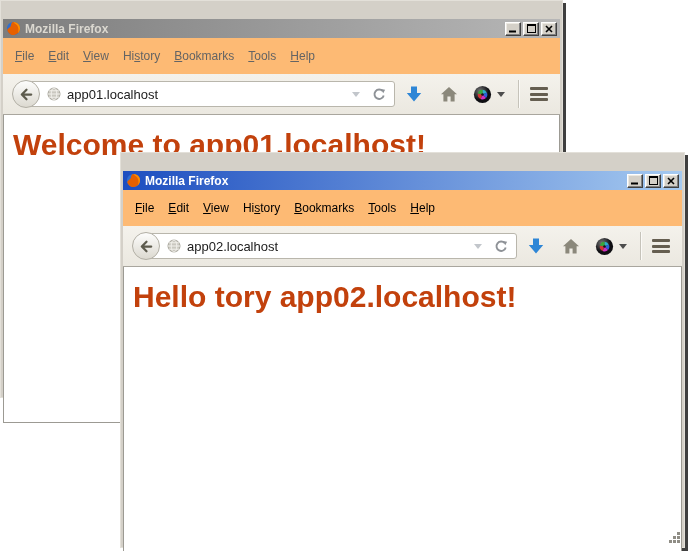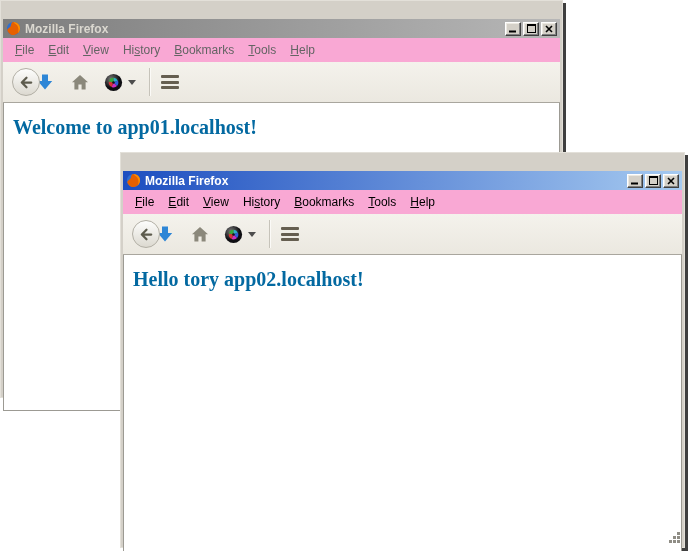--- a/index.html
+++ b/index.html
@@ -45,26 +45,26 @@
     border-color: #ffffff #404040 #404040 #ffffff;
     box-shadow: inset -1px -1px 0 #808080, inset 1px 1px 0 #ece9e2;
     display: flex; align-items: center; justify-content: center;
     margin-left: 2px;
     padding: 0;
   }
   .wbtn svg { display: block; }
 
   
   .menubar {
-    height: 24px;
+    height: 36px;
     display: flex;
     align-items: center;
     padding-left: 5px;
     font-size: 12px;
-    background: #f9a8d4;
+    background: #fdba74;
   }
   .win1 .menubar { color: #646464; }
   .win2 .menubar { color: #000000; }
   .menu-item { padding: 3px 7px; white-space: nowrap; cursor: default; }
   .menu-item u { text-decoration: underline; }
 
   
   .toolbar {
     height: 41px;
     background: linear-gradient(#f4f2ec, #ebe8e0);
@@ -125,24 +125,24 @@
 
   
   .page {
     background: #ffffff;
     border: 1px solid #9c9a93;
     border-top: none;
     height: calc(100% - 84px);
     overflow: hidden;
   }
   .page h1 {
-    font-family: Liberation Serif, serif;
+    font-family: Liberation Sans, sans-serif;
     font-weight: bold;
-    font-size: 20px;
-    color: #0369a1;
+    font-size: 30px;
+    color: #c2410c;
     margin: 13px 0 0 9px;
     white-space: nowrap;
   }
 
   .grip { position: absolute; right: 3px; bottom: 3px; width: 14px; height: 14px; }
 </style>
 </head>
 <body>
 
 <div class="window win1">
@@ -183,20 +183,37 @@
     <span class="menu-item"><span></span><u>B</u><span>ookmarks</span></span>
     <span class="menu-item"><span></span><u>T</u><span>ools</span></span>
     <span class="menu-item"><span></span><u>H</u><span>elp</span></span>
   </div>
 
   <div class="toolbar">
     <div class="back-btn">
       <svg width="15" height="15" viewBox="0 0 16 16">
           <path d="M8 3 L3 8 L8 13 M3.5 8 H13" stroke="#5d5b4d" stroke-width="2.4" fill="none" stroke-linecap="round" stroke-linejoin="round"></path>
         </svg>
+    </div>
+    <div class="urlbar">
+      <span class="globe-icon">
+        <svg width="14" height="14" viewBox="0 0 14 14">
+            <circle cx="7" cy="7" r="6" fill="#cac8c0" stroke="#a7a59b"></circle>
+            <ellipse cx="7" cy="7" rx="2.8" ry="6" fill="none" stroke="#f2f1ec" stroke-width="1"></ellipse>
+            <path d="M1 7 H13 M2.2 3.8 H11.8 M2.2 10.2 H11.8" stroke="#f2f1ec" stroke-width="1" fill="none"></path>
+          </svg>
+      </span>
+      <span class="url-text">app01.localhost</span>
+      <span class="url-drop"></span>
+      <span class="tb-btn">
+        <svg width="15" height="15" viewBox="0 0 16 16">
+            <path d="M12.5 9 A5 5 0 1 1 11.5 4.5" stroke="#8e9297" stroke-width="2" fill="none"></path>
+            <path d="M9.5 2.2 L14 3 L12 6.6 Z" fill="#8e9297"></path>
+          </svg>
+      </span>
     </div>
     <span class="tb-btn btn-downloads">
       <svg width="18" height="19" viewBox="0 0 18 19">
           <path d="M6 1.5 H12 V8 H16.2 L9 16.5 L1.8 8 H6 Z" fill="#2e86d6"></path>
         </svg>
     </span>
     <span class="tb-btn btn-home">
       <svg width="18" height="17" viewBox="0 0 18 17">
           <path d="M9 1 L17 8.2 H14.6 V15.5 H10.6 V10.5 H7.4 V15.5 H3.4 V8.2 H1 Z" fill="#8b887b"></path>
         </svg>
@@ -271,20 +288,37 @@
     <span class="menu-item"><span></span><u>B</u><span>ookmarks</span></span>
     <span class="menu-item"><span></span><u>T</u><span>ools</span></span>
     <span class="menu-item"><span></span><u>H</u><span>elp</span></span>
   </div>
 
   <div class="toolbar">
     <div class="back-btn">
       <svg width="15" height="15" viewBox="0 0 16 16">
           <path d="M8 3 L3 8 L8 13 M3.5 8 H13" stroke="#5d5b4d" stroke-width="2.4" fill="none" stroke-linecap="round" stroke-linejoin="round"></path>
         </svg>
+    </div>
+    <div class="urlbar">
+      <span class="globe-icon">
+        <svg width="14" height="14" viewBox="0 0 14 14">
+            <circle cx="7" cy="7" r="6" fill="#cac8c0" stroke="#a7a59b"></circle>
+            <ellipse cx="7" cy="7" rx="2.8" ry="6" fill="none" stroke="#f2f1ec" stroke-width="1"></ellipse>
+            <path d="M1 7 H13 M2.2 3.8 H11.8 M2.2 10.2 H11.8" stroke="#f2f1ec" stroke-width="1" fill="none"></path>
+          </svg>
+      </span>
+      <span class="url-text">app02.localhost</span>
+      <span class="url-drop"></span>
+      <span class="tb-btn">
+        <svg width="15" height="15" viewBox="0 0 16 16">
+            <path d="M12.5 9 A5 5 0 1 1 11.5 4.5" stroke="#8e9297" stroke-width="2" fill="none"></path>
+            <path d="M9.5 2.2 L14 3 L12 6.6 Z" fill="#8e9297"></path>
+          </svg>
+      </span>
     </div>
     <span class="tb-btn btn-downloads">
       <svg width="18" height="19" viewBox="0 0 18 19">
           <path d="M6 1.5 H12 V8 H16.2 L9 16.5 L1.8 8 H6 Z" fill="#2e86d6"></path>
         </svg>
     </span>
     <span class="tb-btn btn-home">
       <svg width="18" height="17" viewBox="0 0 18 17">
           <path d="M9 1 L17 8.2 H14.6 V15.5 H10.6 V10.5 H7.4 V15.5 H3.4 V8.2 H1 Z" fill="#8b887b"></path>
         </svg>

